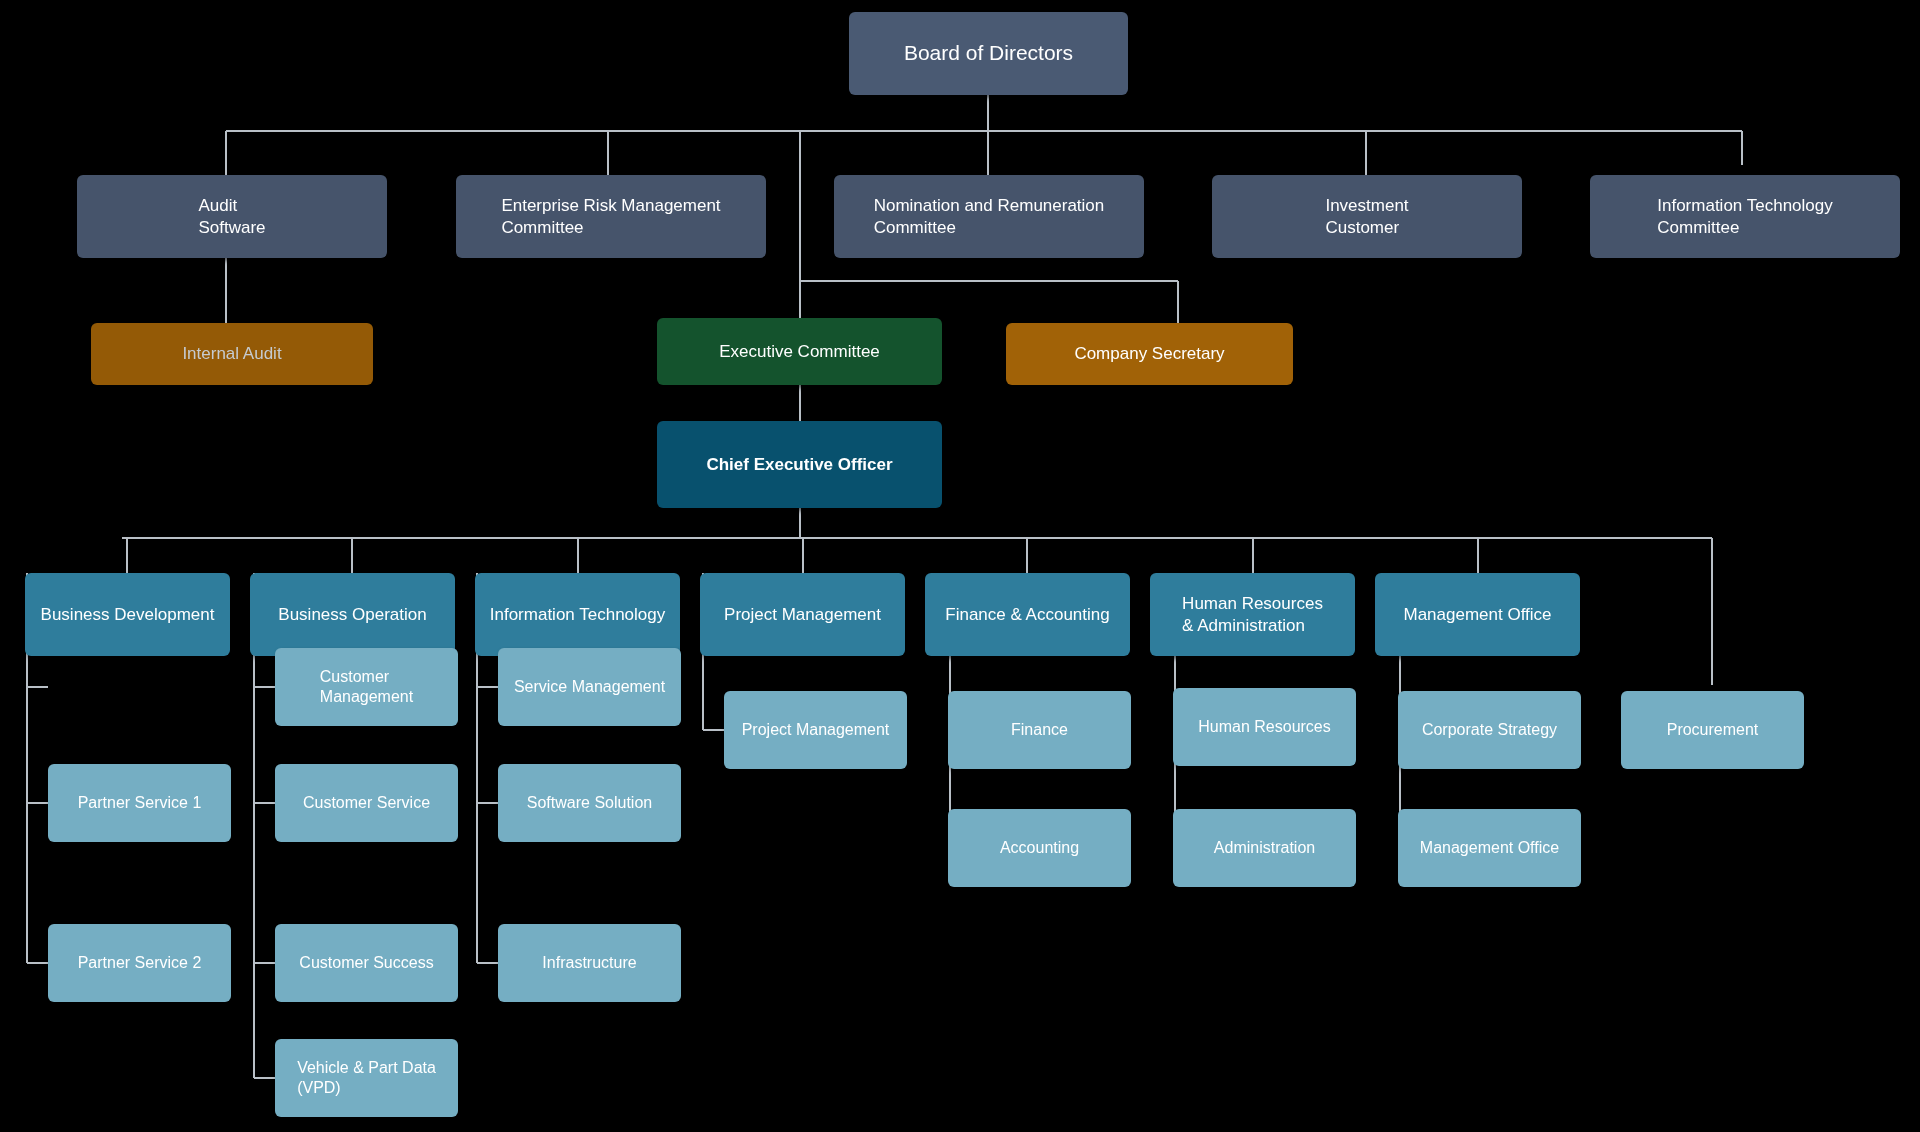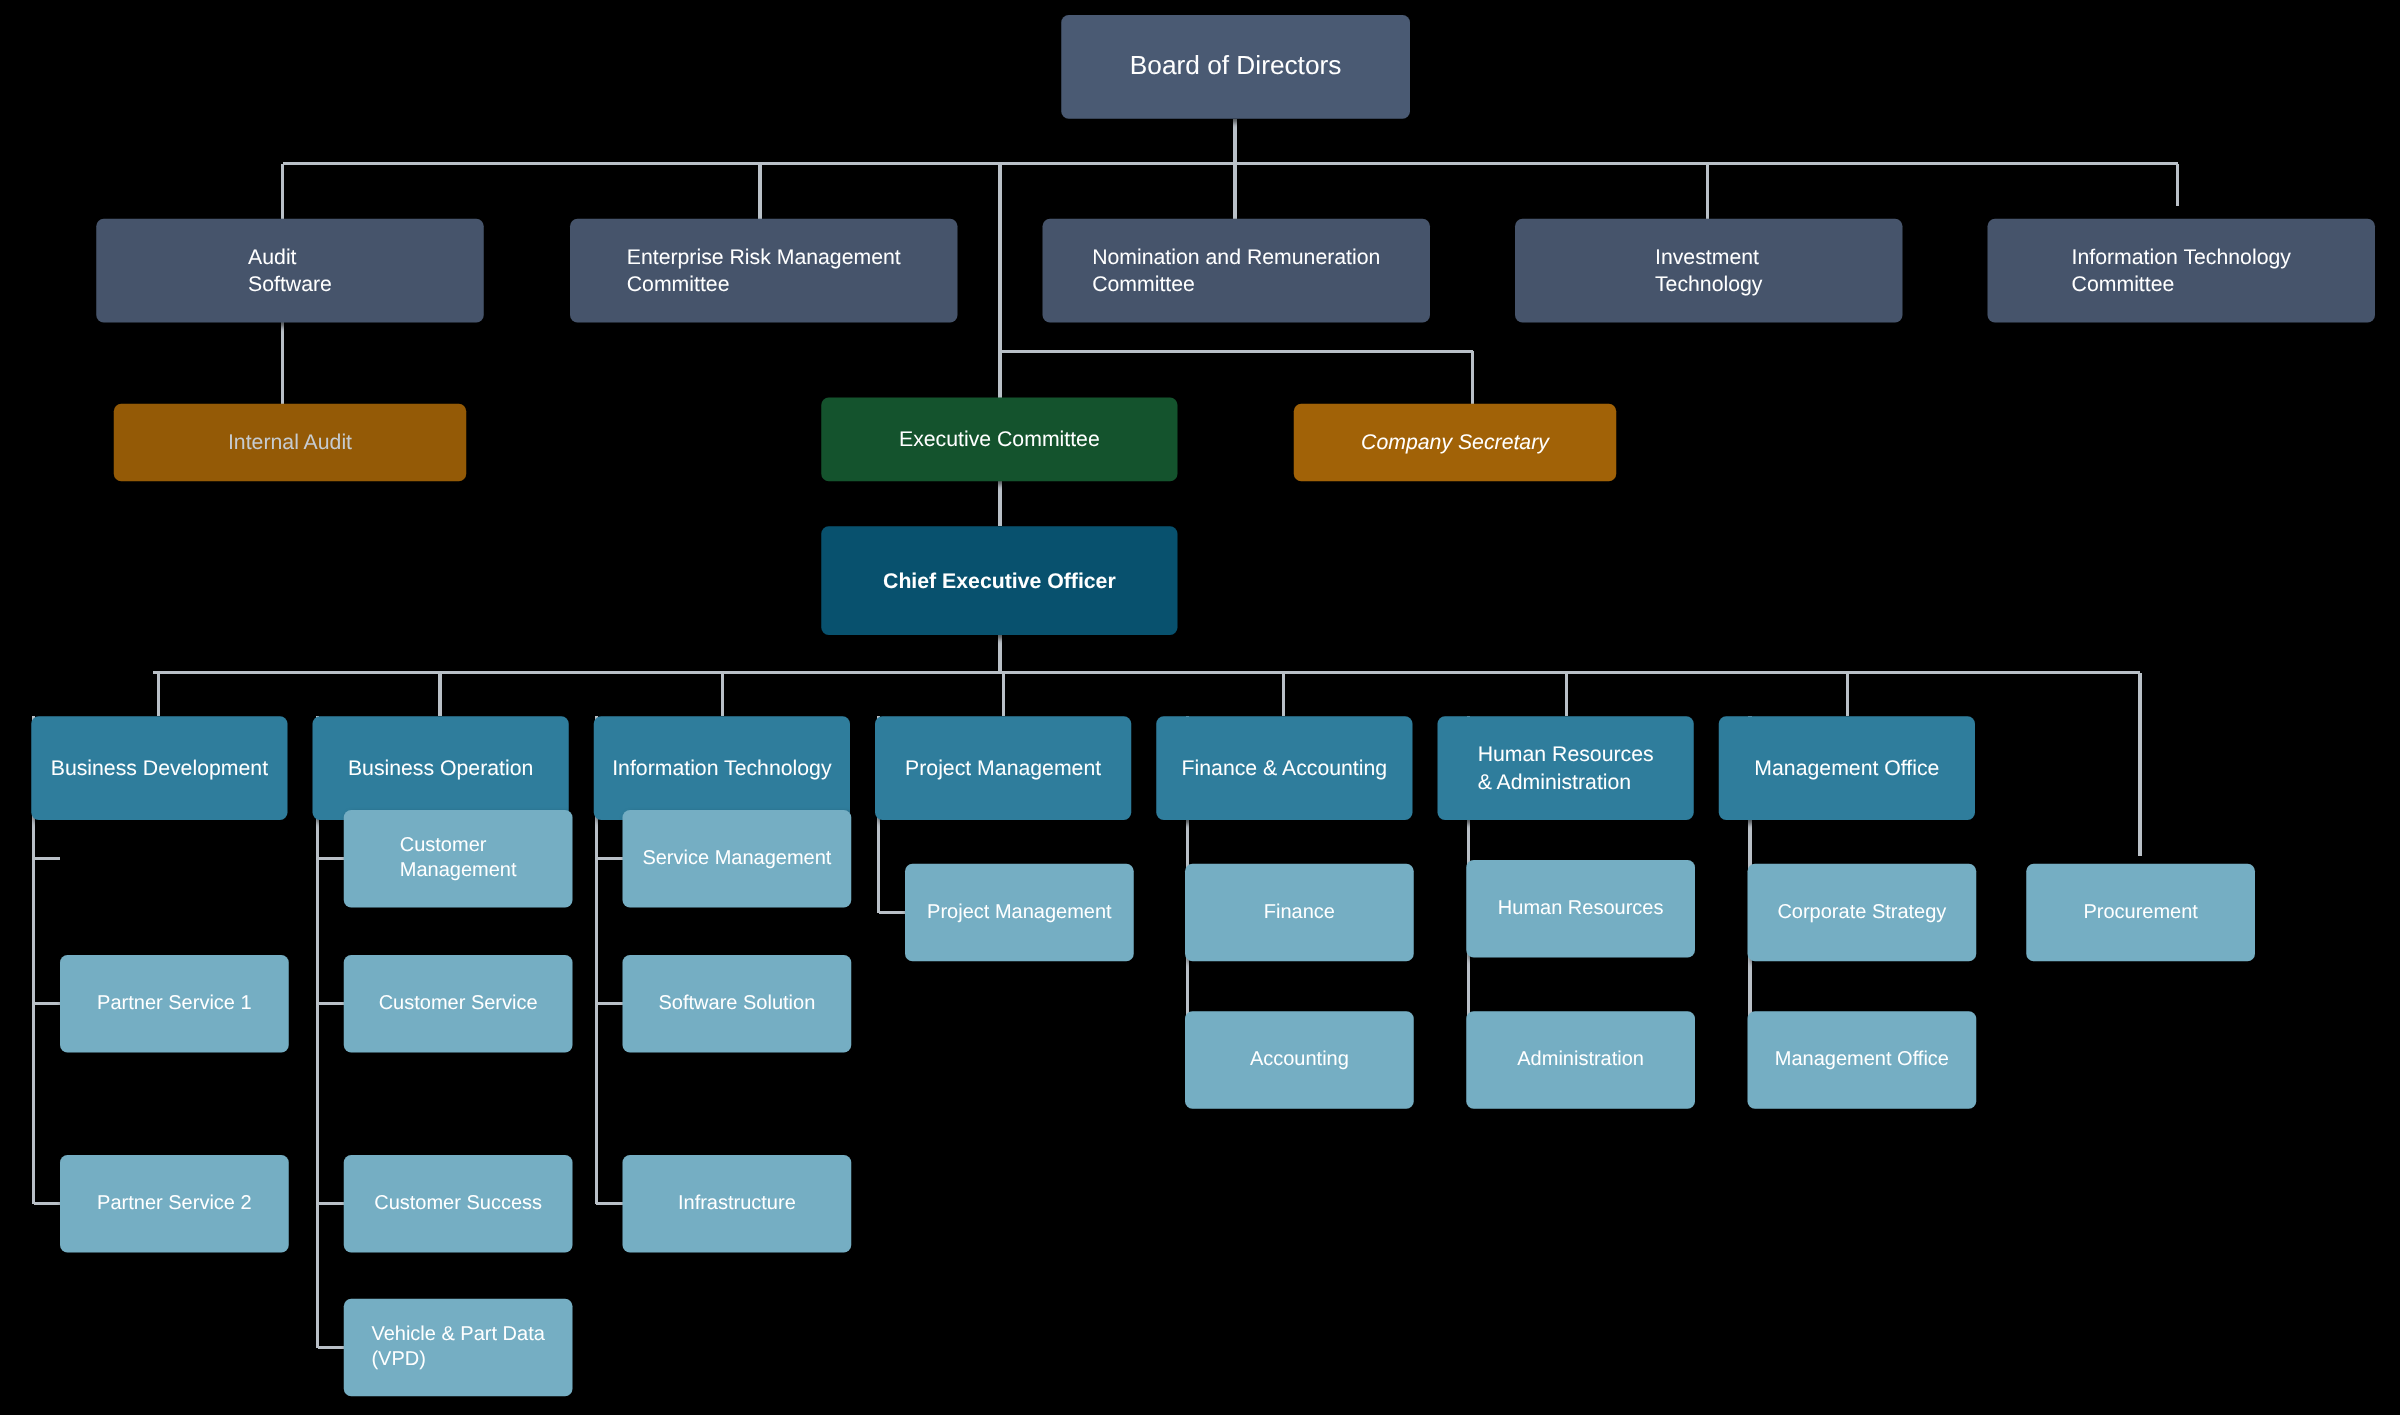--- a/index.html
+++ b/index.html
@@ -120,27 +120,27 @@
 
   <div class="node lvl-root" style="left:849px; top:12px; width:279px; height:83px;">Board of Directors</div>
 
   <div class="node lvl-cmte" style="left:77px; top:175px; width:310px; height:83px;">Audit
 Software</div>
   <div class="node lvl-cmte" style="left:456px; top:175px; width:310px; height:83px;">Enterprise Risk Management
 Committee</div>
   <div class="node lvl-cmte" style="left:834px; top:175px; width:310px; height:83px;">Nomination and Remuneration
 Committee</div>
   <div class="node lvl-cmte" style="left:1212px; top:175px; width:310px; height:83px;">Investment
-Technology</div>
+Customer</div>
   <div class="node lvl-cmte" style="left:1590px; top:175px; width:310px; height:83px;">Information Technology
 Committee</div>
 
   <div class="node lvl-grey faded" style="left:91px; top:323px; width:282px; height:62px;">Internal Audit</div>
   <div class="node lvl-exec" style="left:657px; top:318px; width:285px; height:67px;">Executive Committee</div>
-  <div class="node lvl-grey" style="left:1035px; top:323px; width:258px; height:62px;font-style:italic;">Company Secretary</div>
+  <div class="node lvl-grey" style="left:1006px; top:323px; width:287px; height:62px;">Company Secretary</div>
 
   <div class="node lvl-ceo" style="left:657px; top:421px; width:285px; height:87px;">Chief Executive Officer</div>
 
   <div class="node lvl-dept" style="left:25px; top:573px; width:205px; height:83px;">Business Development</div>
   <div class="node lvl-dept" style="left:250px; top:573px; width:205px; height:83px;">Business Operation</div>
   <div class="node lvl-dept" style="left:475px; top:573px; width:205px; height:83px;">Information Technology</div>
   <div class="node lvl-dept" style="left:700px; top:573px; width:205px; height:83px;">Project Management</div>
   <div class="node lvl-dept" style="left:925px; top:573px; width:205px; height:83px;">Finance &amp; Accounting</div>
   <div class="node lvl-dept" style="left:1150px; top:573px; width:205px; height:83px;">Human Resources
 &amp; Administration</div>

